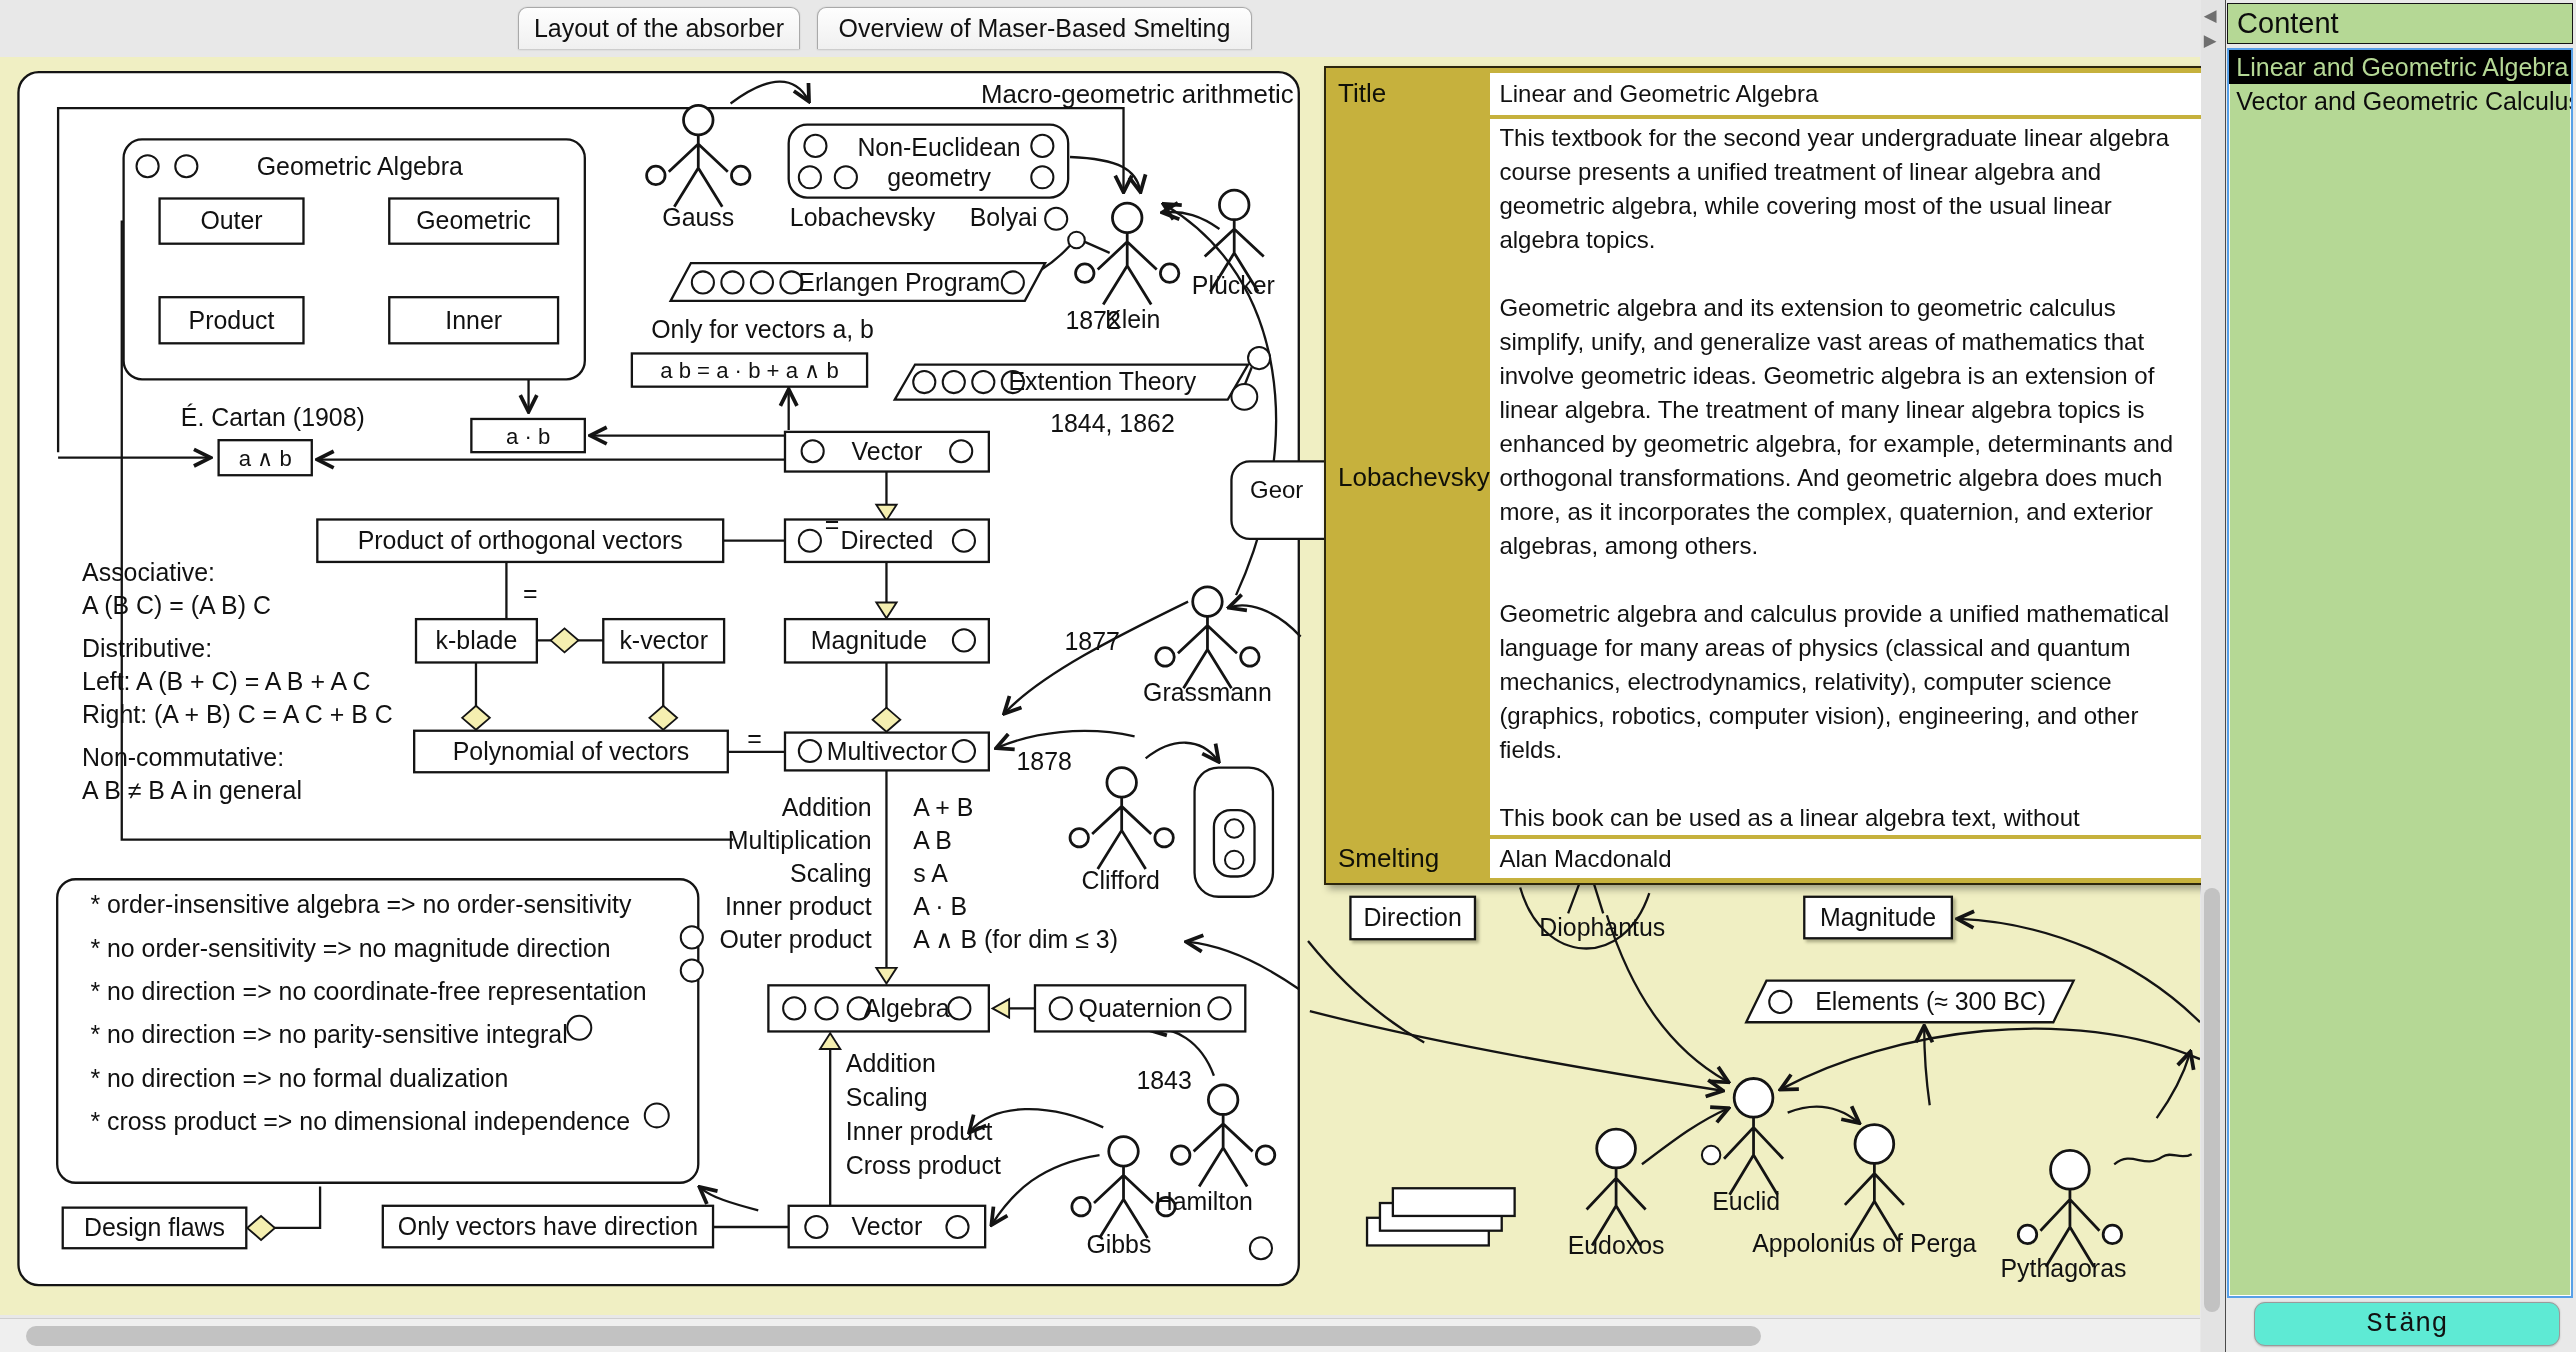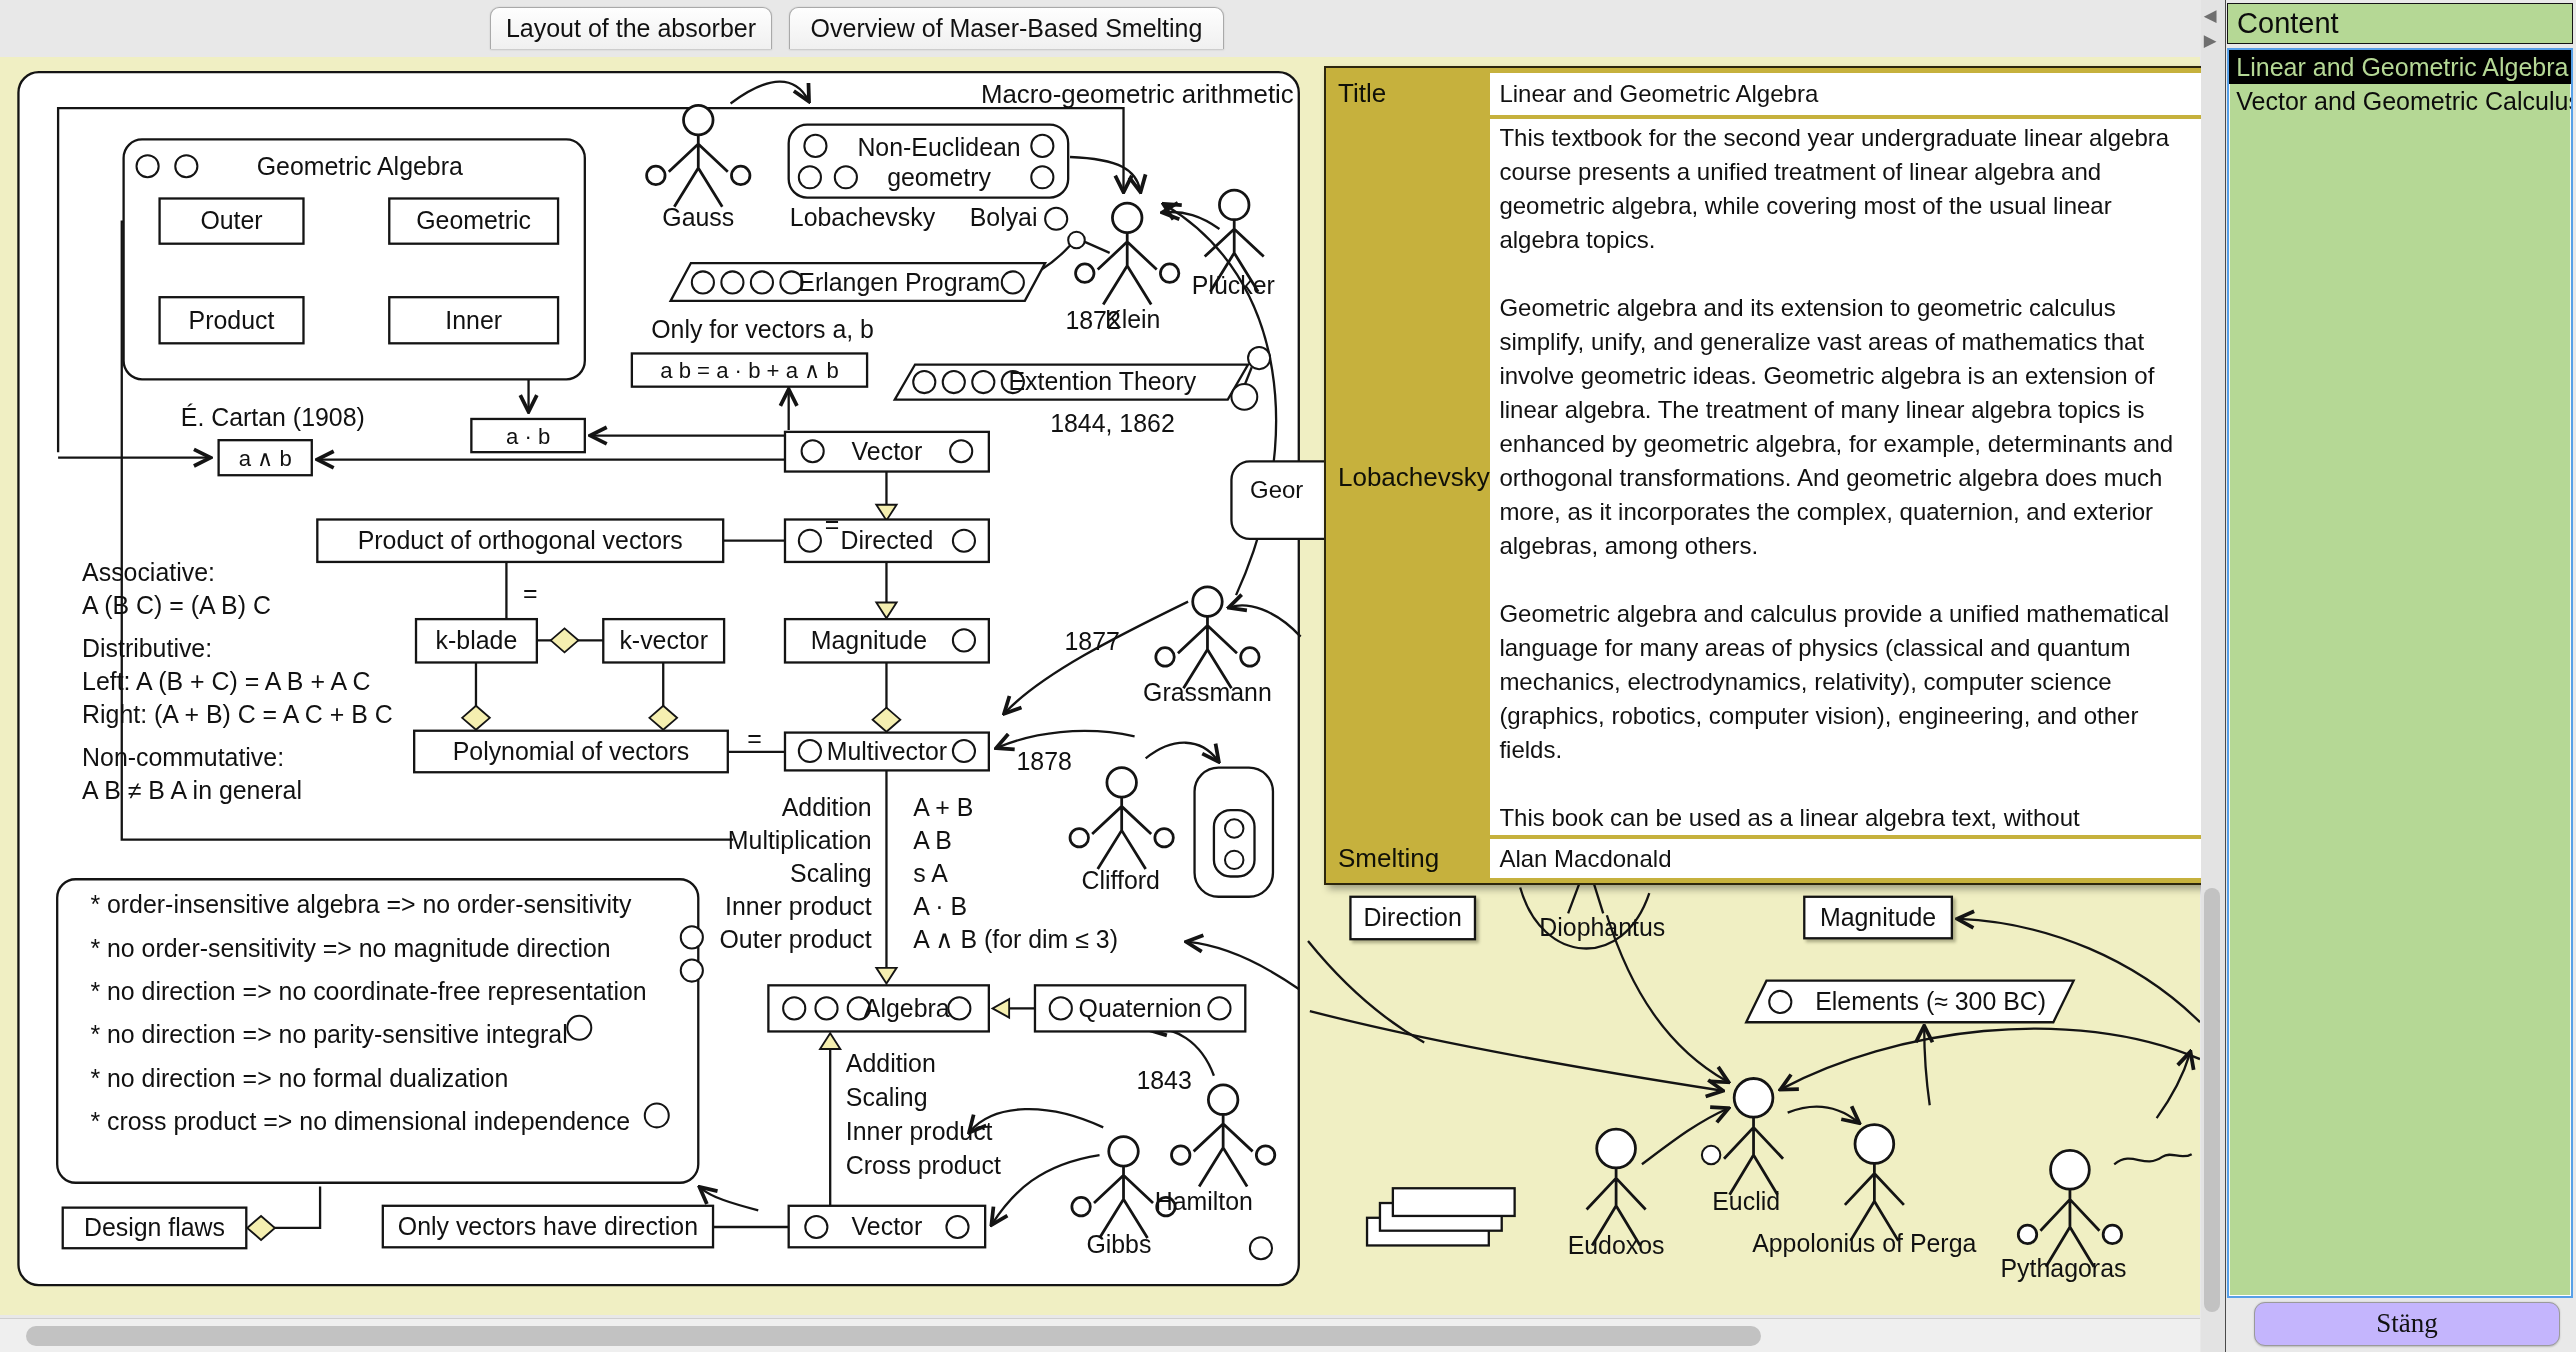--- a/index.html
+++ b/index.html
@@ -2,21 +2,21 @@
 <html style="font-size:14.8px"><head>
 <meta charset="utf-8">
 <style>
   html,body{margin:0;padding:0;background:#e8e8e8;font-family:"Liberation Sans",sans-serif;}
   #stage{position:relative;width:2576px;height:1353px;overflow:hidden;background:#e8e8e8;}
 
   
   #tabbar{position:absolute;left:0;top:0;width:2200px;height:57px;background:#e8e8e8;border-bottom:1.8px solid #b5b5b5;}
   .tab{position:absolute;top:7.4px;height:42px;box-sizing:border-box;border:0.9px solid #a9a9a9;border-bottom:none;
        border-radius:9.2px 9.2px 0 0;background:linear-gradient(#fefefe,#f0f0f0);color:#111;font-size:25px;
-       display:flex;align-items:center;justify-content:center;white-space:pre;box-shadow:0 0.9px 1.8px rgba(0,0,0,.15);}
+       display:flex;align-items:center;justify-content:center;white-space:pre;box-shadow:0 0.9px 1.8px rgba(0,0,0,.15);margin-left:28px;}
   .tab.active{background:linear-gradient(#66aef6,#2173e8);color:#fff;border-color:#1b63c8;text-shadow:0 0.9px 1.8px rgba(0,0,0,.35);}
 
   
   #canvas{position:absolute;left:0;top:57px;width:2200px;height:1258px;background:#f0efc3;}
   svg{position:absolute;left:0;top:0;}
   .bx{fill:#ffffff;stroke:#141414;stroke-width:2.5px;}
   .bx.sh{filter:drop-shadow(3px 3px 2px rgba(90,90,60,.45));}
   .port{fill:#ffffff;stroke:#141414;stroke-width:2.2px;}
   .tl{fill:#111;}
   .ln{fill:none;stroke:#141414;stroke-width:2.5px;}
@@ -42,23 +42,23 @@
   #hthumb{position:absolute;left:26px;top:7.4px;width:1735px;height:19.4px;background:#c2c2c2;border-radius:10px;}
 
   
   #sidebar{position:absolute;left:2226px;top:0;width:350px;height:1353px;background:#e9e9e9;}
   #sb-header{position:absolute;left:0.9px;top:2.8px;right:2.8px;height:41px;box-sizing:border-box;background:#b5d895;
              border:1.8px solid #141414;font-size:29px;color:#0c0c0c;display:flex;align-items:center;padding-left:9.2px;}
   #sb-list{position:absolute;left:0.9px;top:48px;right:2.8px;bottom:55px;box-sizing:border-box;background:#b5d895;
            border:2.8px solid #57a0e8;box-shadow:inset 0 0 0 0.9px #ffffff;}
   .sb-item{height:34px;font-size:25px;color:#0c0c0c;display:flex;align-items:center;padding-left:7.4px;white-space:nowrap;overflow:hidden;}
   .sb-item.sel{background:#000000;color:#b5d895;}
-  #close-btn{position:absolute;left:28px;bottom:7.4px;width:304px;height:42px;background:#c4b5fd;border:1.4px solid #9a9a9a;
+  #close-btn{position:absolute;left:28px;bottom:7.4px;width:304px;height:42px;background:#5eead4;border:1.4px solid #9a9a9a;
              border-radius:11px;font-size:27px;color:#111;display:flex;align-items:center;justify-content:center;
-             font-family:Liberation Serif, serif;box-shadow:0 0.9px 1.8px rgba(0,0,0,.2);}
+             font-family:Liberation Mono, monospace;box-shadow:0 0.9px 1.8px rgba(0,0,0,.2);}
 </style>
 </head>
 <body>
 
 <div id="stage">
 
   <div id="tabbar">
     <div class="tab" style="left:490px;width:282px;">Layout of the absorber</div>
     <div class="tab" style="left:789px;width:435px;">Overview of Maser-Based Smelting</div>
   </div>

